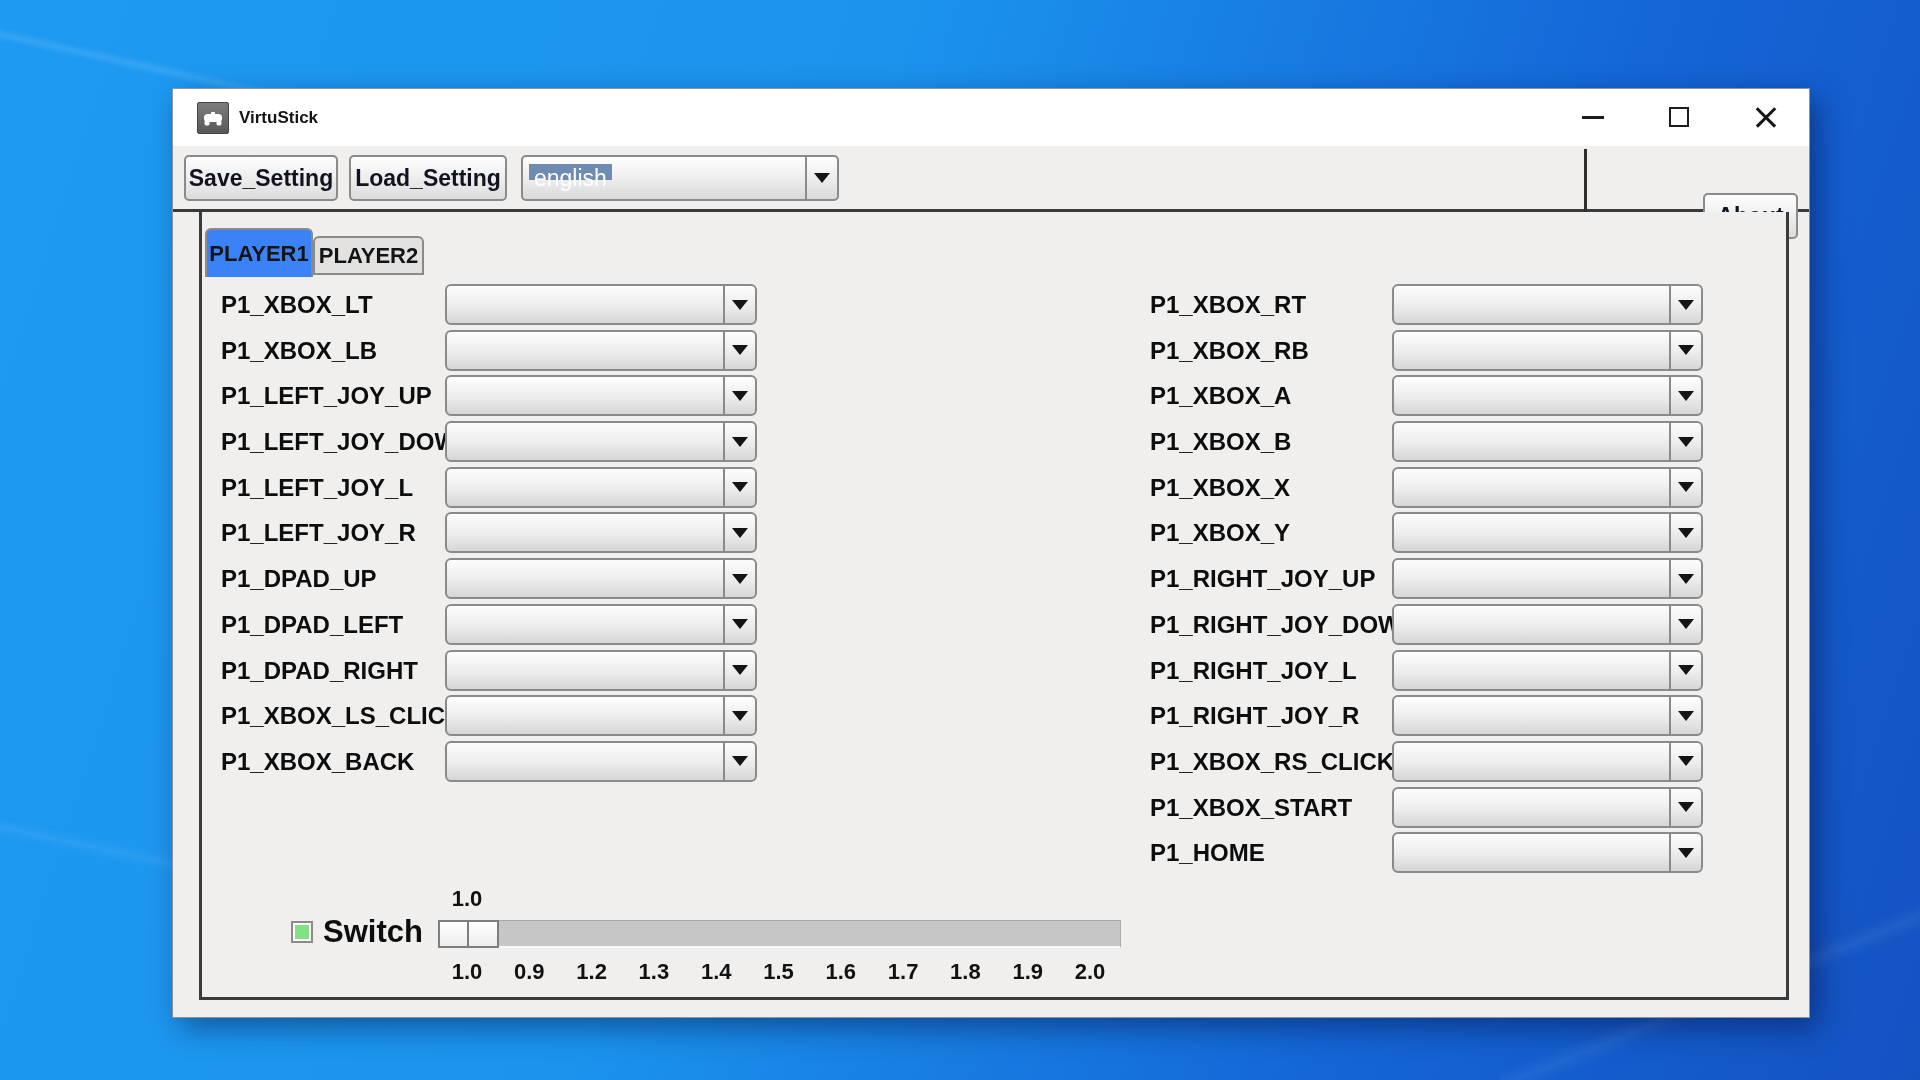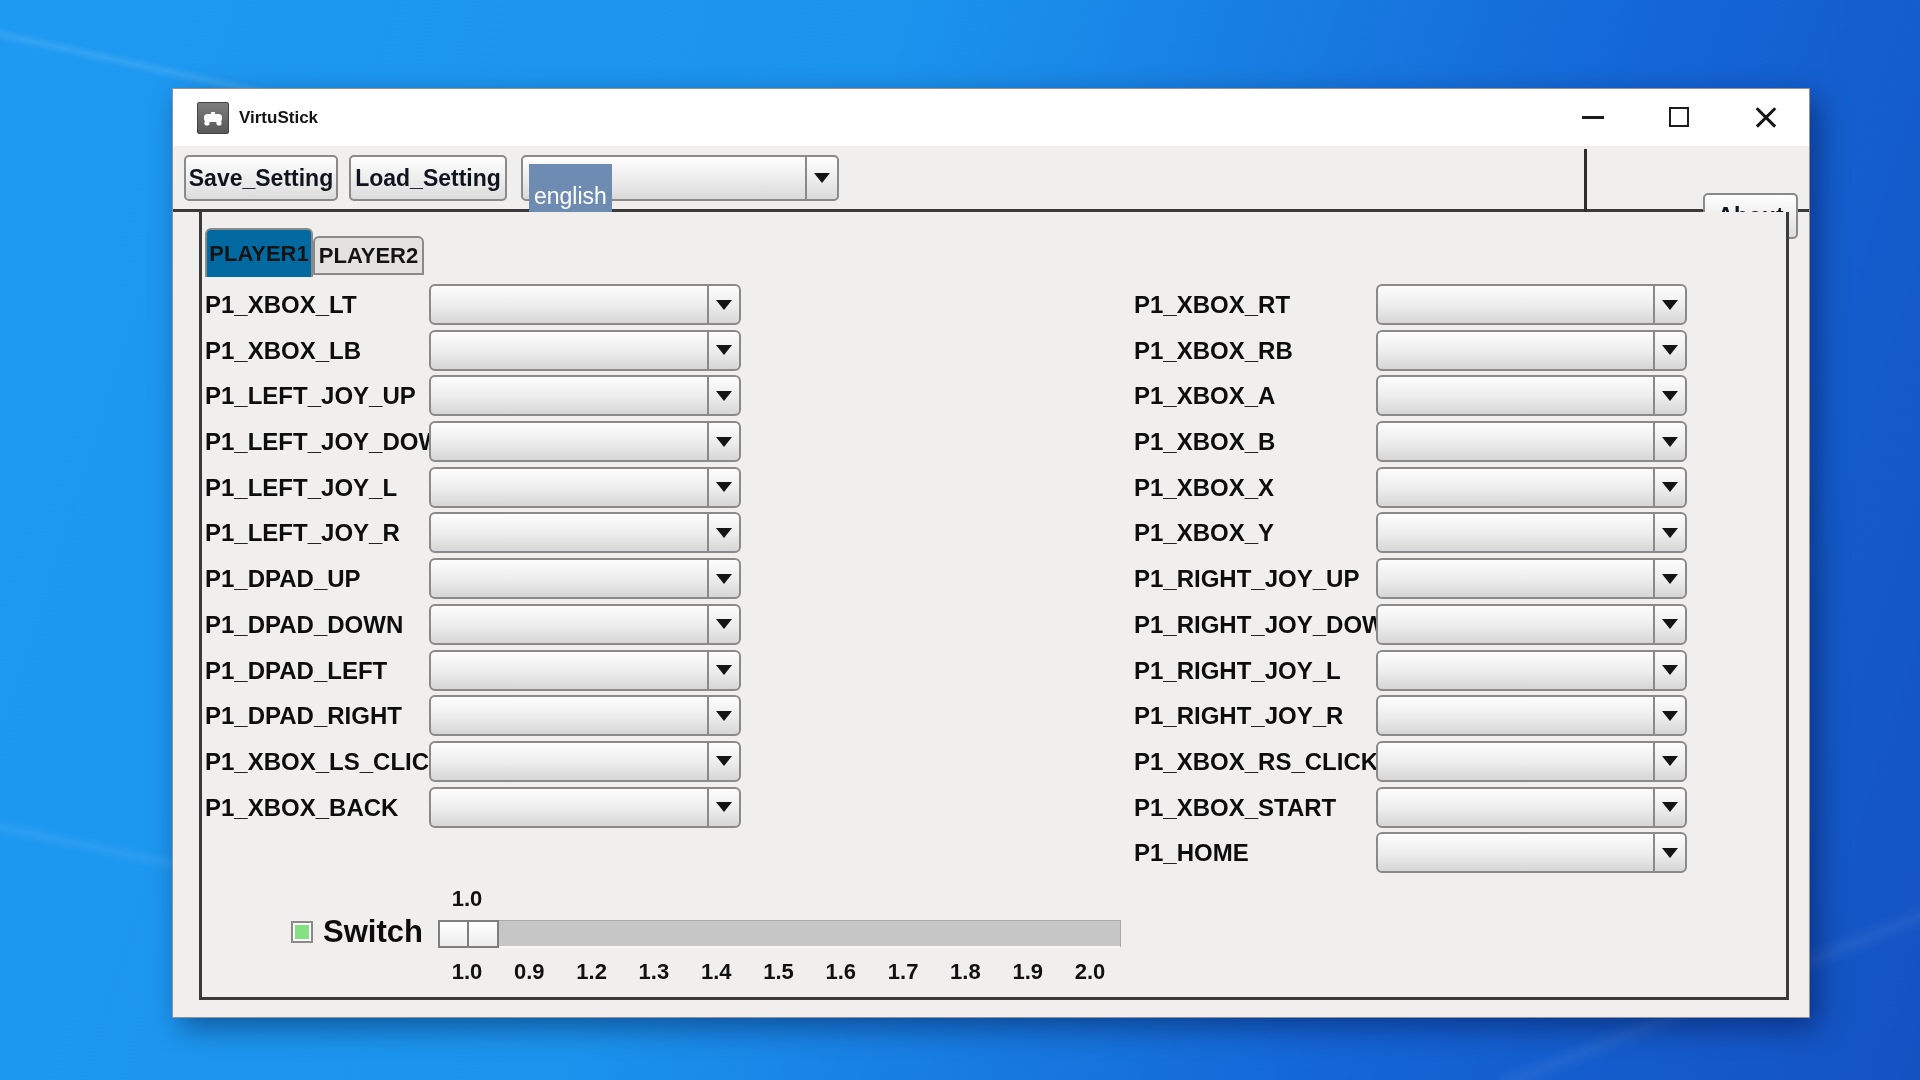--- a/index.html
+++ b/index.html
@@ -37,38 +37,38 @@
     border:2px solid #8a8a8a;border-radius:5px;box-sizing:border-box;
     display:flex;align-items:center;justify-content:center;
     font-size:23px;font-weight:600;color:#10141f;}
   #btn-save{left:11px;width:154px;}
   #btn-load{left:176px;width:158px;}
   #btn-about{left:1530px;width:95px;top:7px;margin-top:40px;}
   #lang-combo{position:absolute;left:348px;top:9px;width:318px;height:46px;
     background:linear-gradient(#fefefe,#ececec 55%,#d9d9d9);
     border:2px solid #8a8a8a;border-radius:5px;box-sizing:border-box;}
   #lang-value{position:absolute;left:6px;top:7px;height:16px;line-height:28px;
-    padding:18px 5px;font-size:23px;color:#ffffff;background:#6e8cb2;}
+    padding:0 5px;font-size:23px;color:#ffffff;background:#6e8cb2;}
   .cb-arrow{position:absolute;right:0;top:0;bottom:0;width:30px;
     border-left:2px solid #8a8a8a;display:flex;align-items:center;justify-content:center;}
   .tri{width:0;height:0;border-left:8px solid transparent;border-right:8px solid transparent;border-top:10px solid #141414;}
   #tb-sep{position:absolute;left:1411px;top:3px;width:2.5px;height:117px;background:#2e2e2e;}
   
   #content-frame{position:absolute;left:26px;top:123px;width:1590px;height:788px;
     border:3px solid #3a3a3a;border-top:none;box-sizing:border-box;background:#f0efee;}
   
   .tab{position:absolute;box-sizing:border-box;display:flex;align-items:center;justify-content:center;
     font-size:22px;font-weight:600;color:#141414;border:2px solid #8a8a8a;border-radius:6px 6px 0 0;}
-  #tab-player1{left:32px;top:139px;width:108px;height:49px;background:#0369a1;border-bottom:none;z-index:3;}
+  #tab-player1{left:32px;top:139px;width:108px;height:49px;background:#3b82f6;border-bottom:none;z-index:3;}
   #tab-player2{left:140px;top:147px;width:111px;height:39px;background:#e3e2e1;z-index:2;}
   
   .col{position:absolute;}
   #col-left{left:32px;top:195px;width:536px;}
   #col-right{left:961px;top:195px;width:552px;}
-  .map-row{position:relative;height:45.7px;}
+  .map-row{position:relative;height:45.7px;margin-left:16px;}
   .map-label{position:absolute;left:0;top:0;height:41px;line-height:41px;
     font-size:24px;font-weight:600;color:#0d0d0d;white-space:nowrap;}
   .combo{position:absolute;top:0;height:41px;background:linear-gradient(#fdfdfd,#ececec 55%,#d6d6d6);
     border:2px solid #8a8a8a;border-radius:6px;box-sizing:border-box;}
   #col-left .combo{left:224px;width:312px;}
   #col-right .combo{left:242px;width:311px;}
   
   #switch-checkbox{position:absolute;left:118px;top:832px;width:22px;height:22px;
     background:#ffffff;border:2px solid #8a8a8a;box-sizing:border-box;}
   #switch-checkbox .inner{position:absolute;inset:2px;background:transparent;}
@@ -173,26 +173,20 @@
               <i class="tri"></i>
             </span></div>
         </div>
         <div class="map-row">
           <span class="map-label">P1_DPAD_UP</span>
           <div class="combo"><span></span><span class="cb-arrow">
               <i class="tri"></i>
             </span></div>
         </div>
         <div class="map-row">
-          <span class="map-label">P1_DPAD_DOWN</span>
-          <div class="combo"><span></span><span class="cb-arrow">
-              <i class="tri"></i>
-            </span></div>
-        </div>
-        <div class="map-row">
           <span class="map-label">P1_DPAD_LEFT</span>
           <div class="combo"><span></span><span class="cb-arrow">
               <i class="tri"></i>
             </span></div>
         </div>
         <div class="map-row">
           <span class="map-label">P1_DPAD_RIGHT</span>
           <div class="combo"><span></span><span class="cb-arrow">
               <i class="tri"></i>
             </span></div>

